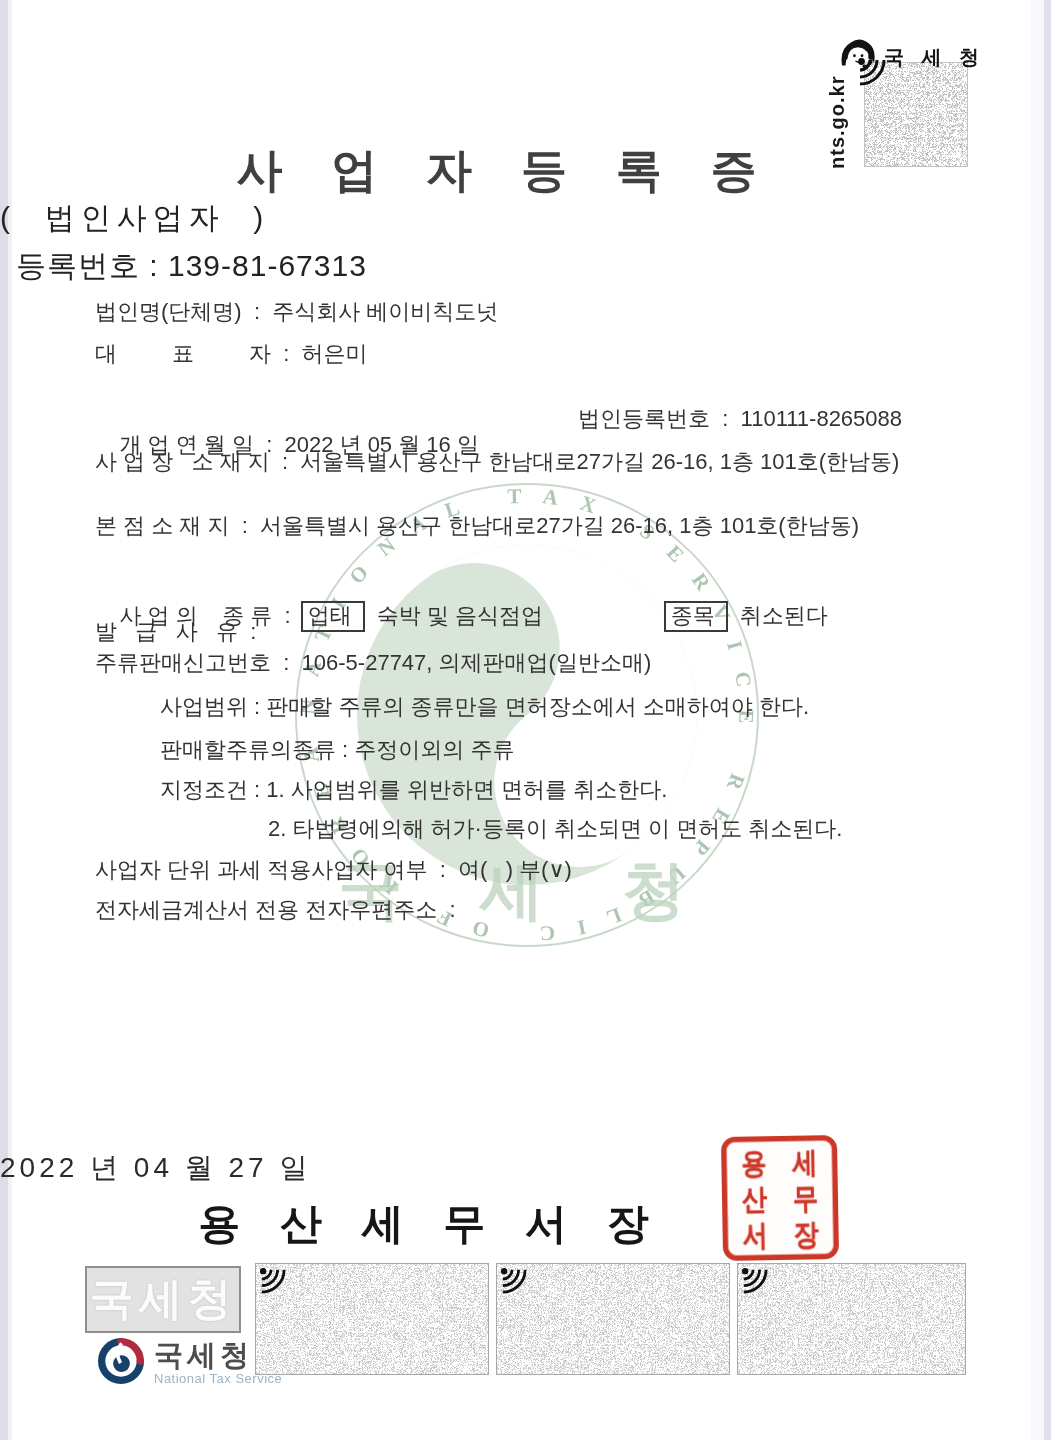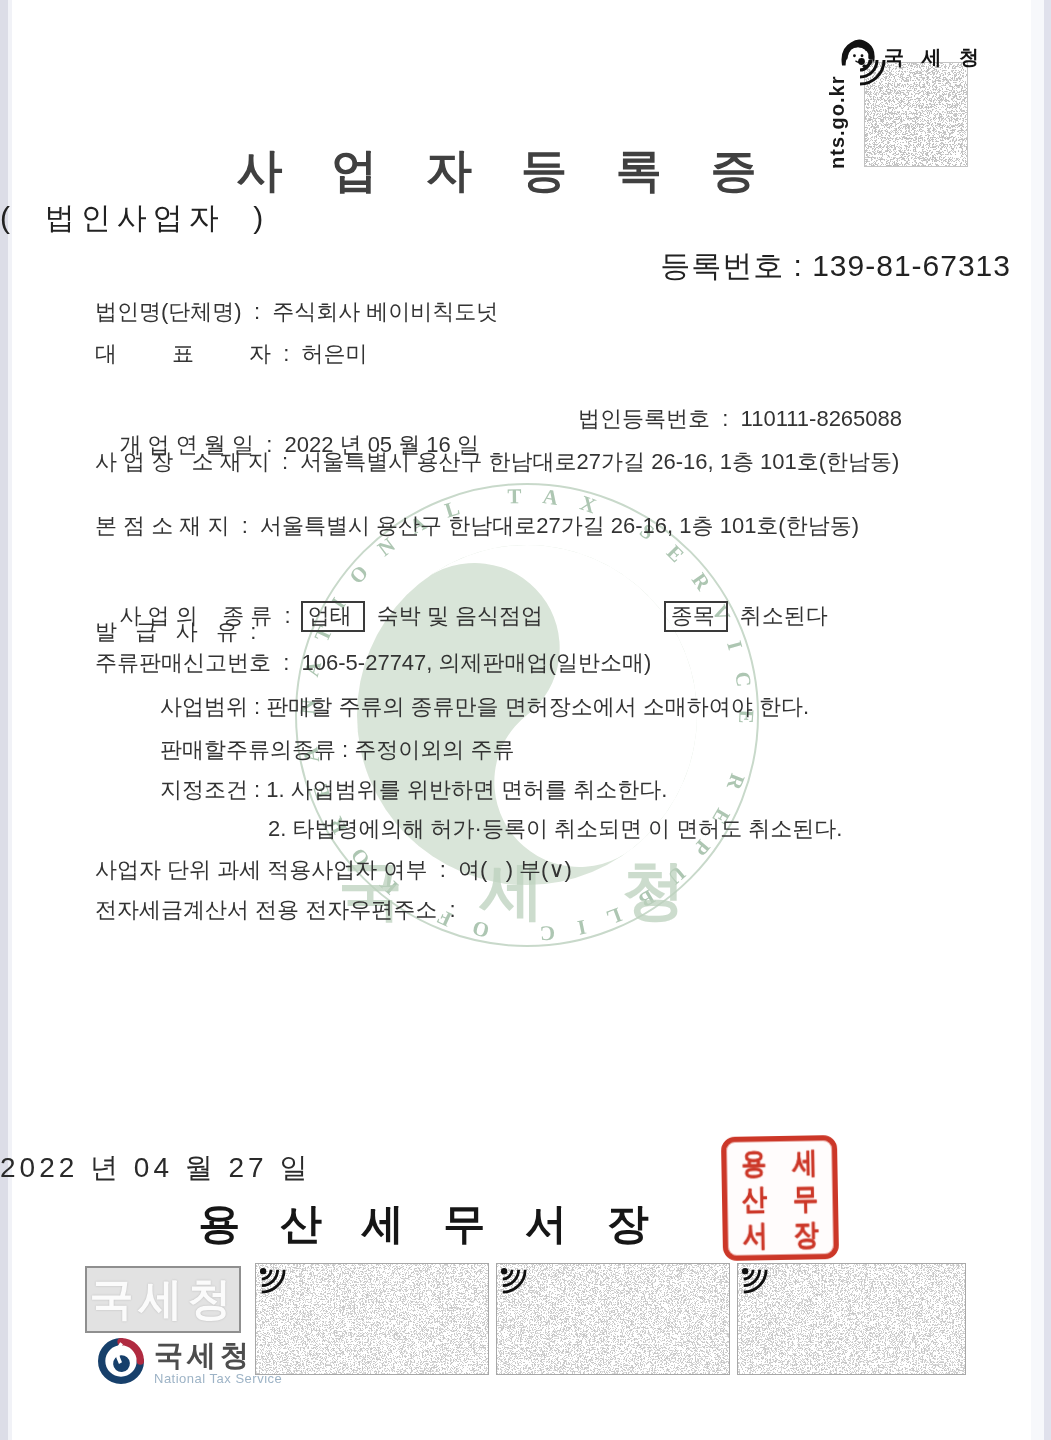--- a/index.html
+++ b/index.html
@@ -27,21 +27,21 @@
     color:#1a1a1a;letter-spacing:1px;z-index:2;text-align:center;}
   .qr-noise{position:absolute;left:864px;top:62px;width:102px;height:103px;
     border:1px solid #c3c3c3;z-index:1;}
   .arc-icon{position:absolute;z-index:3;}
 
   
   .doc-title{position:absolute;left:0;right:40px;top:140px;text-align:center;
     font-size:46px;font-weight:600;letter-spacing:18px;color:#404040;white-space:pre;z-index:1;}
   .doc-subtitle{position:absolute;left:0;right:40px;top:198px;text-align:left;
     font-size:30px;letter-spacing:6px;color:#222;white-space:pre;z-index:1;}
-  .doc-regno{position:absolute;left:0;right:40px;top:246px;text-align:right;
+  .doc-regno{position:absolute;left:0;right:40px;top:246px;text-align:left;
     font-size:30px;letter-spacing:1px;color:#222;white-space:pre;z-index:1;margin-left:16px;}
 
   
   .row{position:absolute;left:95px;font-size:22px;color:#333;white-space:pre;z-index:1;}
   .row-indent{left:160px;}
   .row-indent2{left:268px;}
   .tag-box{display:inline-block;border:2px solid #3a3a3a;padding:0 11px 1px 5px;
     margin:0 6px 0 4px;line-height:26px;}
   .sub-right{position:absolute;left:483px;top:0;white-space:pre;}
   .jongmok-group{position:absolute;left:528px;top:0;white-space:pre;}

